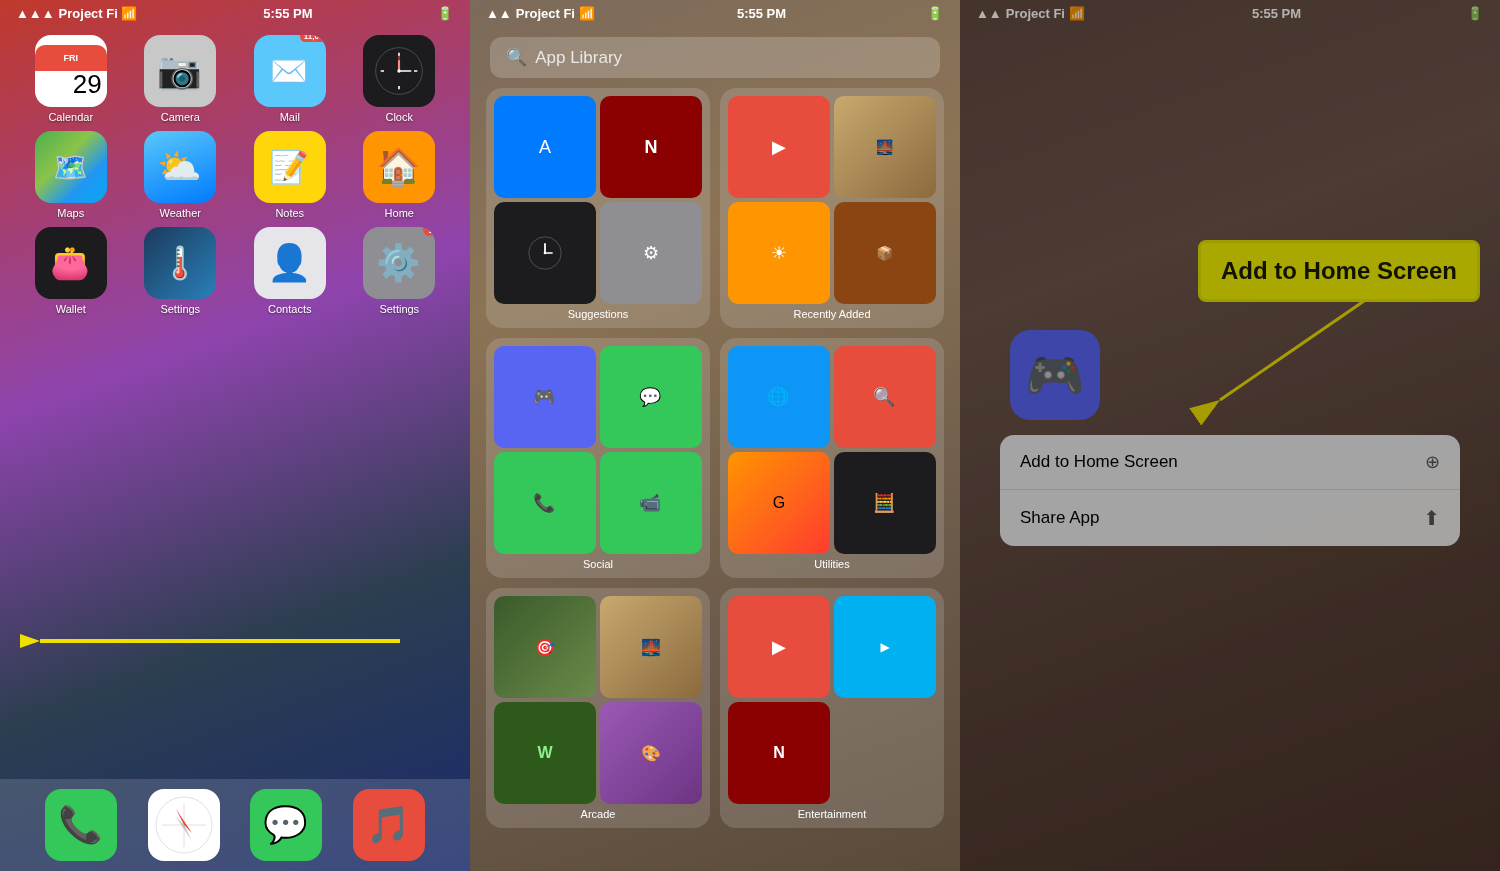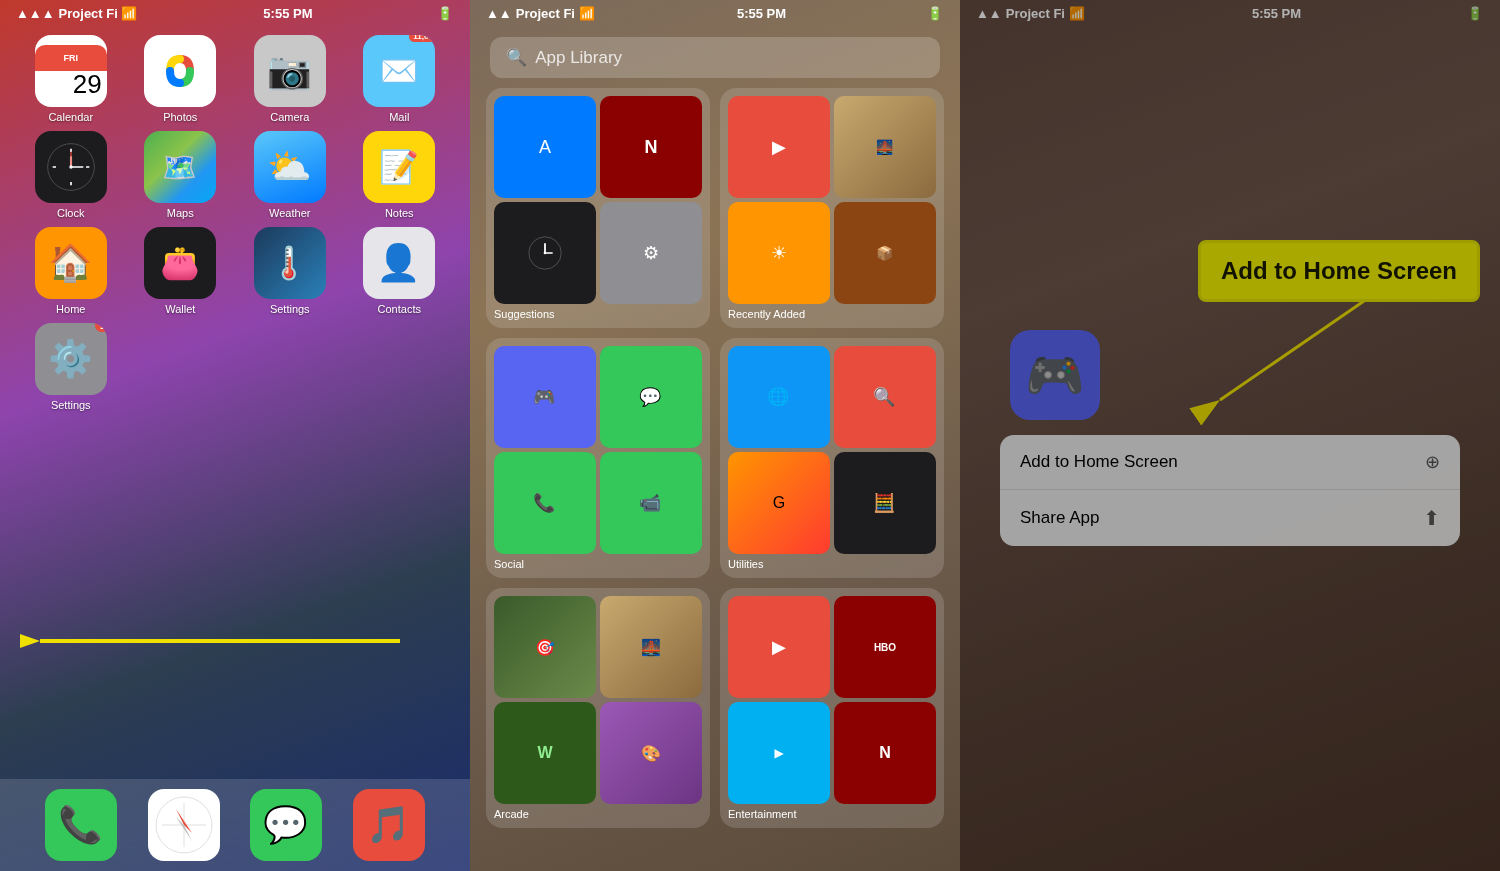--- a/index.html
+++ b/index.html
@@ -172,20 +172,21 @@
       border-radius: 10px;
       display: flex;
       align-items: center;
       justify-content: center;
       font-size: 20px;
     }
 
     .lib-folder-label {
       color: white;
       font-size: 11px;
+      text-align: center;
       font-weight: 500;
     }
 
     
     .panel-context {
       width: 540px;
       background: linear-gradient(160deg, #8b6a5a 0%, #9b7a6a 30%, #7a5a4a 70%, #6a4a3a 100%);
       filter: brightness(0.7);
       position: relative;
     }
@@ -290,34 +291,20 @@
   <div class="home-grid">
 
     <div class="app-icon">
       <div class="app-icon-img icon-calendar" style="background:white; flex-direction:column;">
         <div class="cal-top" style="background:#e74c3c;width:100%;height:26px;border-radius:10px 10px 0 0;display:flex;align-items:center;justify-content:center;color:white;font-size:9px;font-weight:700;">FRI</div>
         <div class="cal-num" style="font-size:26px;font-weight:200;color:#000;line-height:1;margin-left:33px;">29</div>
       </div>
       <span class="app-label">Calendar</span>
     </div>
 
-    <div class="app-icon">
-      <div class="app-icon-img" style="background:white;">
-        <svg width="50" height="50" viewBox="0 0 50 50">
-          <circle cx="25" cy="25" r="24" fill="white"></circle>
-          <path d="M25,5 L29,18 L43,18 L32,27 L36,40 L25,31 L14,40 L18,27 L7,18 L21,18 Z" fill="none"></path>
-
-          <path d="M25 13 Q35 13 35 25" stroke="#e74c3c" stroke-width="8" fill="none" stroke-linecap="round"></path>
-          <path d="M25 13 Q15 13 15 25" stroke="#ffd60a" stroke-width="8" fill="none" stroke-linecap="round"></path>
-          <path d="M25 37 Q35 37 35 25" stroke="#34c759" stroke-width="8" fill="none" stroke-linecap="round"></path>
-          <path d="M25 37 Q15 37 15 25" stroke="#007aff" stroke-width="8" fill="none" stroke-linecap="round"></path>
-        </svg>
-      </div>
-      <span class="app-label">Photos</span>
-    </div>
 
     <div class="app-icon">
       <div class="app-icon-img" style="background:#c8c8c8;">
         <span style="font-size:36px;">📷</span>
       </div>
       <span class="app-label">Camera</span>
     </div>
 
     <div class="app-icon">
       <div class="app-icon-img" style="background:#5ac8fa; position:relative;">
@@ -553,23 +540,20 @@
           </div>
       </div>
       <div class="lib-folder-label">Arcade</div>
     </div>
 
     <div class="lib-folder">
       <div class="lib-folder-apps">
         <div class="lib-folder-app bg-red">
             <span style="color:white;font-size:18px;">▶</span>
           </div>
-        <div class="lib-folder-app bg-dark-red">
-            <span style="color:white;font-size:10px;font-weight:700;">HBO</span>
-          </div>
         <div class="lib-folder-app" style="background:#00b0f0;">
             <span style="color:white;font-size:12px;">▶</span>
           </div>
         <div class="lib-folder-app bg-dark-red">
             <span style="color:white;font-size:16px;font-weight:900;">N</span>
           </div>
       </div>
       <div class="lib-folder-label">Entertainment</div>
     </div>
 

